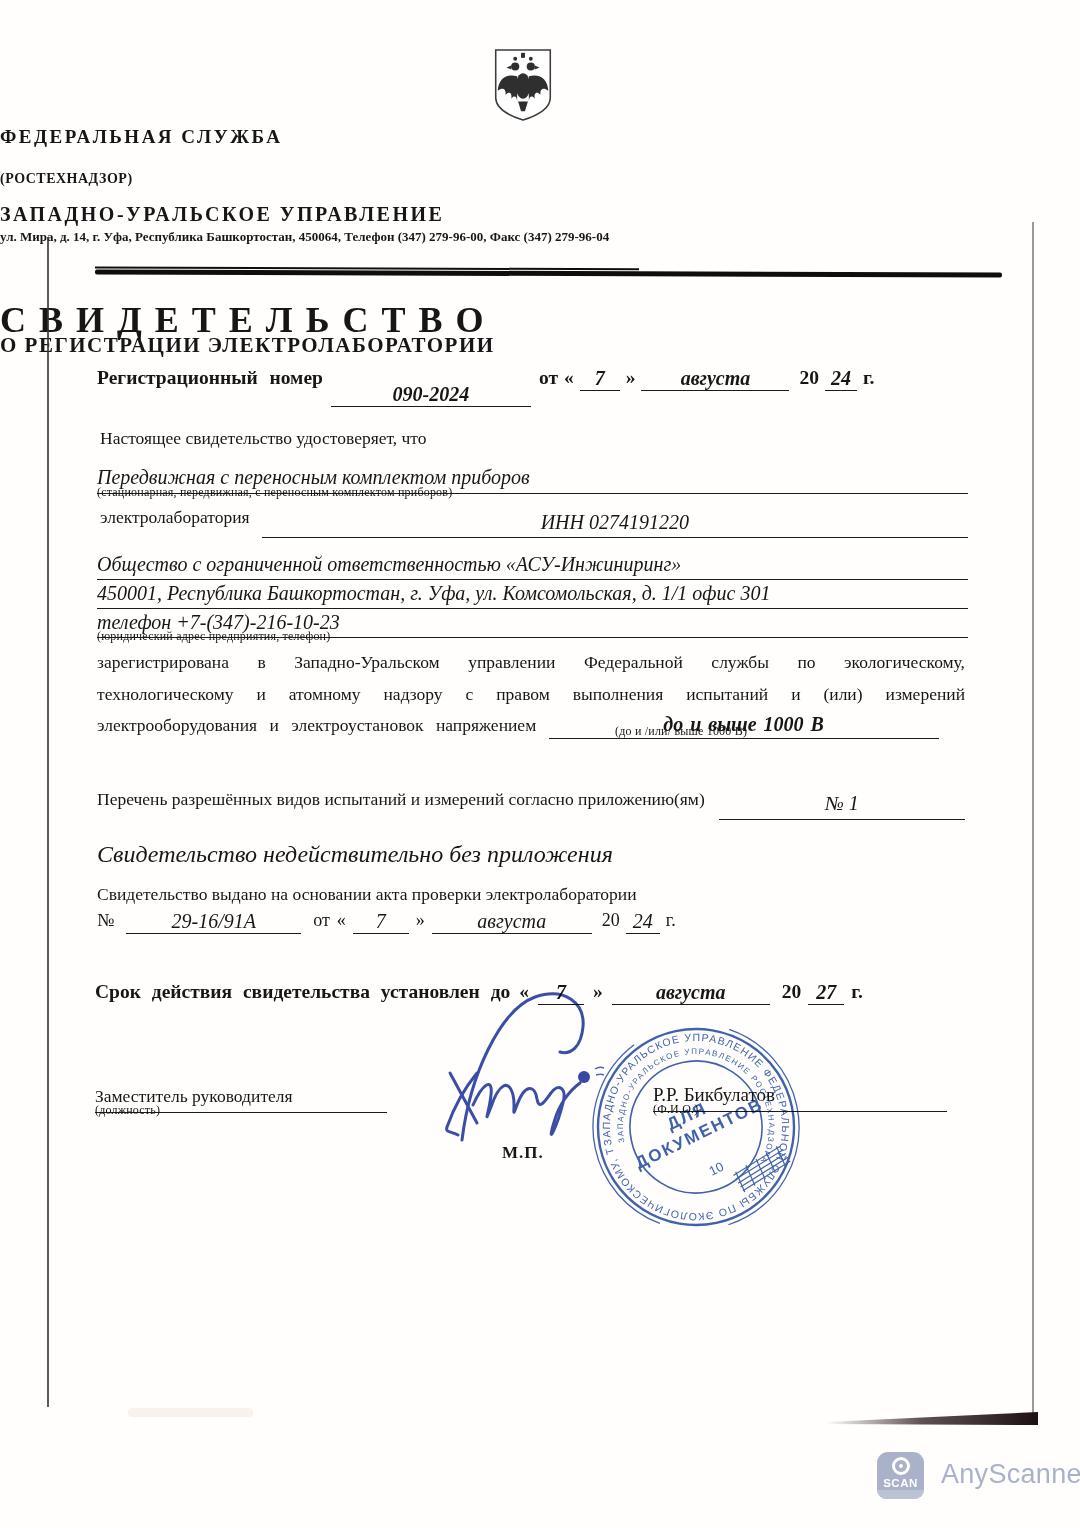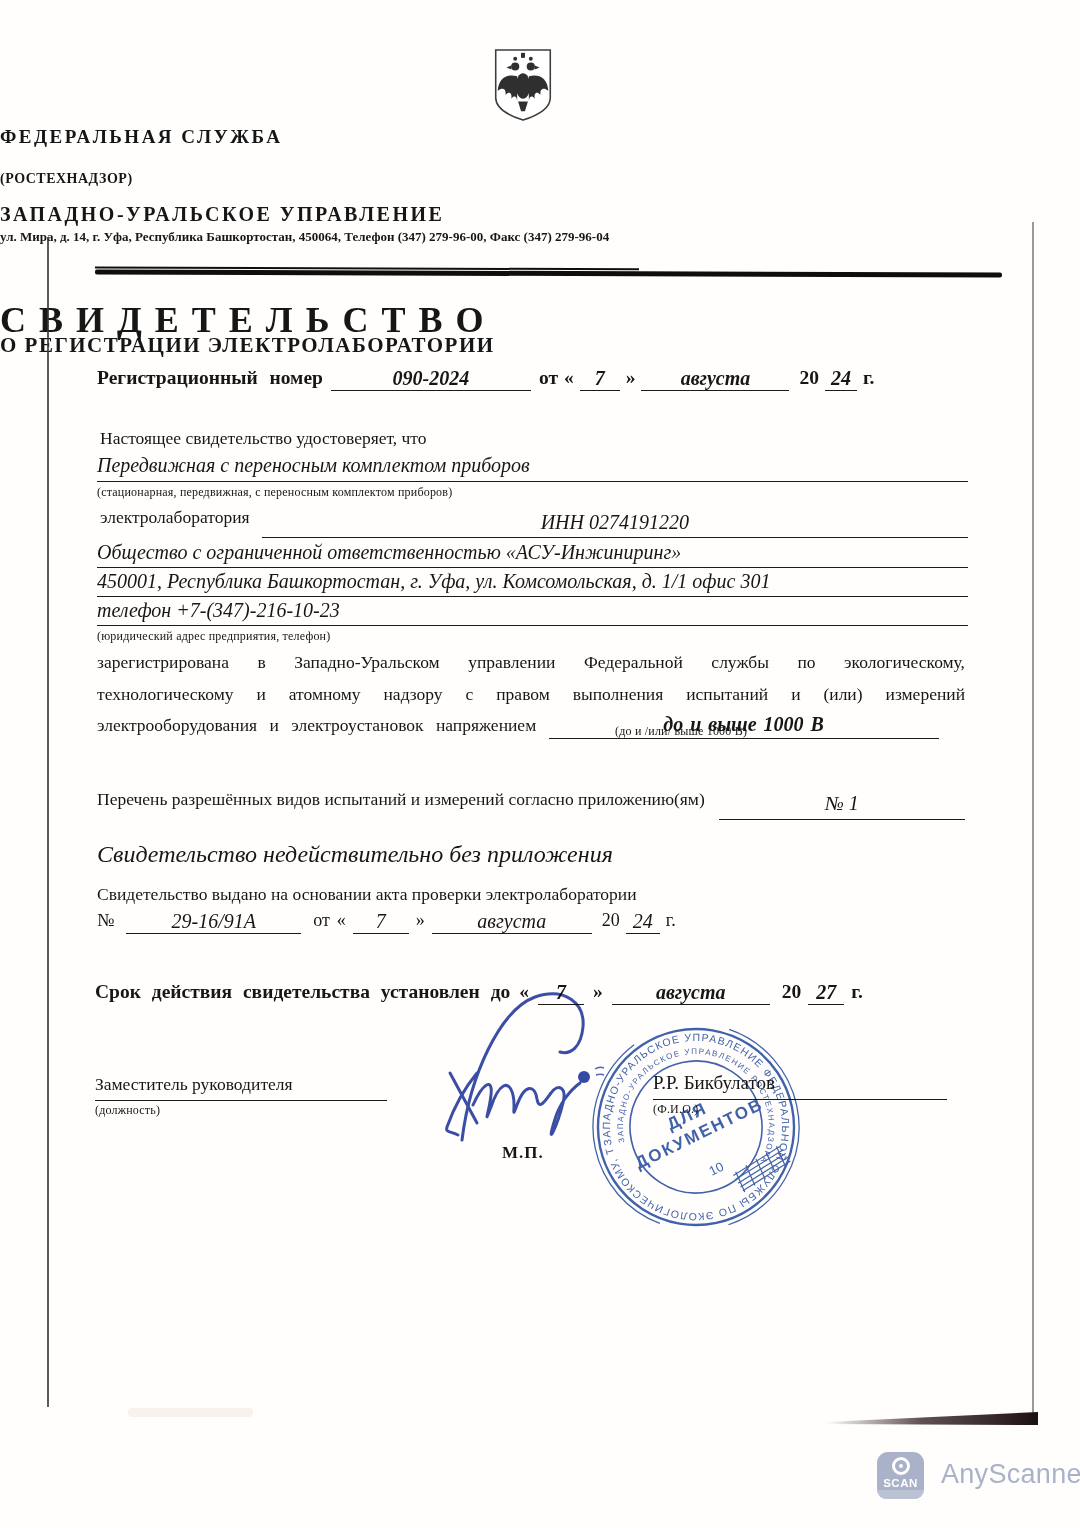--- a/index.html
+++ b/index.html
@@ -5,21 +5,21 @@
   html,body{margin:0;padding:0;background:#e8e8e8;}
   .page{position:relative;width:1080px;height:1528px;background:#fffefd;overflow:hidden;
         font-family:"Liberation Serif",serif;color:#161616;margin:0 auto;}
   .abs{position:absolute;}
   .c{}
   .b{font-weight:bold;}
   .i{font-style:italic;}
   .full{left:0;width:1080px;}
   .row{display:flex;align-items:flex-start;white-space:nowrap;}
   .blank{display:inline-block;border-bottom:1.6px solid #1b1b1b;text-align:center;}
-  .ulrow{border-bottom:1.6px solid #1b1b1b;}
+  .ulrow{border-bottom:1.6px solid #1b1b1b;margin-top:12px;}
   .hint{font-size:12px;letter-spacing:.2px;}
   .val{font-style:italic;font-size:20px;}
   .bval{font-style:italic;font-weight:bold;font-size:20px;}
   .divider{left:95px;top:271px;width:907px;height:5px;background:#0e0e0e;transform:rotate(.18deg);border-radius:2px;}
   .divider:after{content:"";position:absolute;left:0;top:-3px;width:60%;height:2px;background:#0e0e0e;}
   .scanline-left{left:47px;top:237px;width:2px;height:1170px;background:rgba(55,55,55,.82);}
   .scanline-right{left:1032px;top:222px;width:1.5px;height:1192px;background:rgba(120,120,120,.75);}
   .smudge{left:128px;top:1408px;width:125px;height:9px;background:#f4e9e3;opacity:.6;border-radius:4px;}
   .pen{mix-blend-mode:multiply;}
   .ws-icon{left:877px;top:1452px;width:47px;height:47px;border-radius:11px;background:#a9b2c8;}
@@ -60,21 +60,21 @@
   <div class="abs full c b" style="top:203px;font-size:20px;letter-spacing:2.5px">ЗАПАДНО-УРАЛЬСКОЕ УПРАВЛЕНИЕ</div>
   <div class="abs full c b" style="top:229px;font-size:13px">ул. Мира, д. 14, г. Уфа, Республика Башкортостан, 450064, Телефон (347) 279-96-00, Факс (347) 279-96-04</div>
 
   <div class="abs divider"></div>
 
   <div class="abs full c b" style="top:299px;font-size:36px;letter-spacing:2px">С В И Д Е Т Е Л Ь С Т В О</div>
   <div class="abs full c b" style="top:333px;font-size:21px;letter-spacing:1.5px">О РЕГИСТРАЦИИ ЭЛЕКТРОЛАБОРАТОРИИ</div>
 
   <div class="abs row" style="left:97px;top:367px;width:860px;font-size:19.5px">
     <span class="b" style="word-spacing:7px">Регистрационный номер</span>
-    <span class="blank bval" style="width:200px;margin:0 8px">090-2024</span>
+    <span class="blank bval" style="width:200px;margin:16px 8px">090-2024</span>
     <span class="b">от</span>
     <span class="b" style="margin:0 6px">«</span>
     <span class="blank bval" style="width:40px">7</span>
     <span class="b" style="margin:0 6px">»</span>
     <span class="blank bval" style="width:148px;margin-right:10px">августа</span>
     <span class="b">20</span>
     <span class="blank bval" style="width:32px;margin:0 6px">24</span>
     <span class="b">г.</span>
   </div>
 

